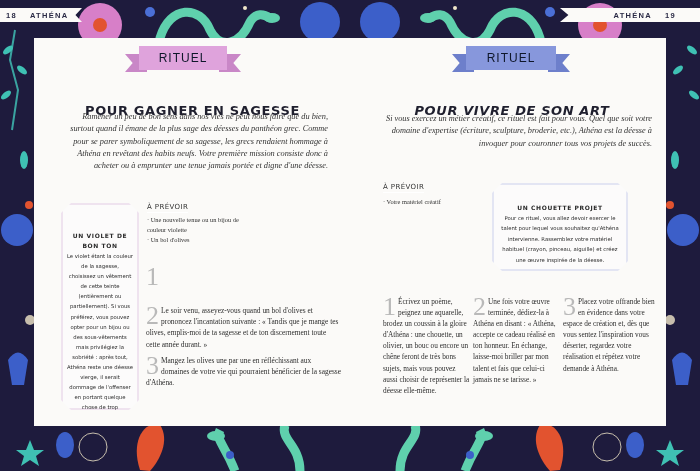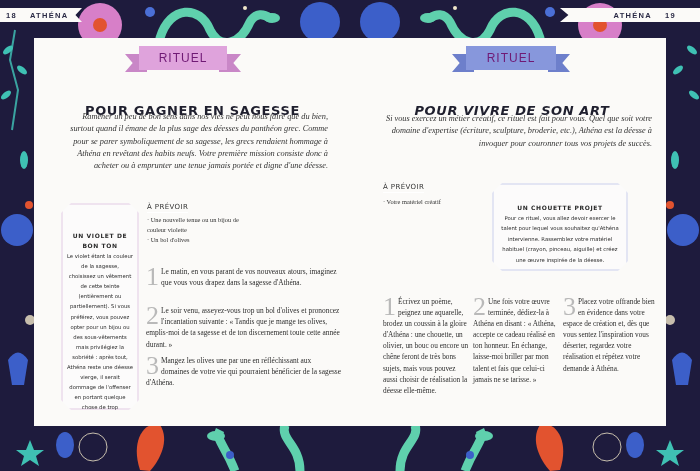--- a/index.html
+++ b/index.html
@@ -29,21 +29,21 @@
   .hstrip.right .pnum { margin: 0 17px 0 13px; }
 
   
   .ribbon { position: absolute; top: 46px; height: 28px; }
   .ribbon .tail { position: absolute; top: 8px; width: 22px; height: 18px; }
   .ribbon .tail.l { left: 0; clip-path: polygon(0 0, 100% 0, 100% 100%, 0 100%, 35% 50%); }
   .ribbon .tail.r { right: 0; clip-path: polygon(0 0, 100% 0, 65% 50%, 100% 100%, 0 100%); }
   .ribbon .body {
     position: absolute; left: 14px; right: 14px; top: 0; height: 24px;
     display: flex; align-items: center; justify-content: center;
-    font-family: "Liberation Sans", sans-serif; font-size: 12px; letter-spacing: 1px; color: #701a75;
+    font-family: "Liberation Sans", sans-serif; font-size: 12px; letter-spacing: 1px; color: #0f172a;
   }
   .ribbon.pink { left: 125px; width: 116px; }
   .ribbon.pink .body { background: #dfa3dc; }
   .ribbon.pink .tail { background: #c987c7; }
   .ribbon.blue { left: 452px; width: 118px; }
   .ribbon.blue .body { background: #8797dc; }
   .ribbon.blue .tail { background: #6d7fcb; }
 
   .title {
     position: absolute; top: 87px; text-align: center;
@@ -169,25 +169,24 @@
 </div>
 
 <div class="prevoir-h" style="left:147px; top:203px;">À PRÉVOIR</div>
 <div class="prevoir-list" style="left:147px; top:215px; width:100px;">
   <div>· Une nouvelle tenue ou un bijou de couleur violette</div>
   <div>· Un bol d'olives</div>
 </div>
 
 <div class="step" style="left:146px; top:266px; width:195px;">
   <span class="dropcap">1</span>
-  <span>Le matin, en vous parant de vos nouveaux atours, imaginez que vous vous drapez dans la sagesse d'Athéna.</span>
 </div>
 <div class="step" style="left:146px; top:305px; width:195px;">
   <span class="dropcap">2</span>
-  <span>Le soir venu, asseyez-vous trop un bol d'olives et prononcez l'incantation suivante : « Tandis que je mange tes olives, emplis-moi de ta sagesse et de ton discernement toute cette année durant. »</span>
+  <span>Le soir venu, asseyez-vous quand un bol d'olives et prononcez l'incantation suivante : « Tandis que je mange tes olives, emplis-moi de ta sagesse et de ton discernement toute cette année durant. »</span>
 </div>
 <div class="step" style="left:146px; top:355px; width:195px;">
   <span class="dropcap">3</span>
   <span>Mangez les olives une par une en réfléchissant aux domaines de votre vie qui pourraient bénéficier de la sagesse d'Athéna.</span>
 </div>
 
 <div class="ribbon blue">
   <div class="tail l"></div>
   <div class="tail r"></div>
   <div class="body">RITUEL</div>
@@ -200,21 +199,21 @@
   <div>· Votre matériel créatif</div>
 </div>
 
 <div class="sidebox right">
   <div class="sb-title">UN CHOUETTE PROJET</div>
   <div class="sb-text">Pour ce rituel, vous allez devoir exercer le talent pour lequel vous souhaitez qu'Athéna intervienne. Rassemblez votre matériel habituel (crayon, pinceau, aiguille) et créez une œuvre inspirée de la déesse.</div>
 </div>
 
 <div class="step r" style="left:383px; top:296px; width:88px;">
   <span class="dropcap">1</span>
-  <span>Écrivez un poème, peignez une aquarelle, brodez un coussin à la gloire d'Athéna : une chouette, un olivier, un bouc ou encore un chêne feront de très bons sujets, mais vous pouvez aussi choisir de réalisation la déesse elle-même.</span>
+  <span>Écrivez un poème, peignez une aquarelle, brodez un coussin à la gloire d'Athéna : une chouette, un olivier, un bouc ou encore un chêne feront de très bons sujets, mais vous pouvez aussi choisir de représenter la déesse elle-même.</span>
 </div>
 <div class="step r" style="left:473px; top:296px; width:88px;">
   <span class="dropcap">2</span>
   <span>Une fois votre œuvre terminée, dédiez-la à Athéna en disant : « Athéna, accepte ce cadeau réalisé en ton honneur. En échange, laisse-moi briller par mon talent et fais que celui-ci jamais ne se tarisse. »</span>
 </div>
 <div class="step r" style="left:563px; top:296px; width:92px;">
   <span class="dropcap">3</span>
   <span>Placez votre offrande bien en évidence dans votre espace de création et, dès que vous sentez l'inspiration vous déserter, regardez votre réalisation et répétez votre demande à Athéna.</span>
 </div>
 

